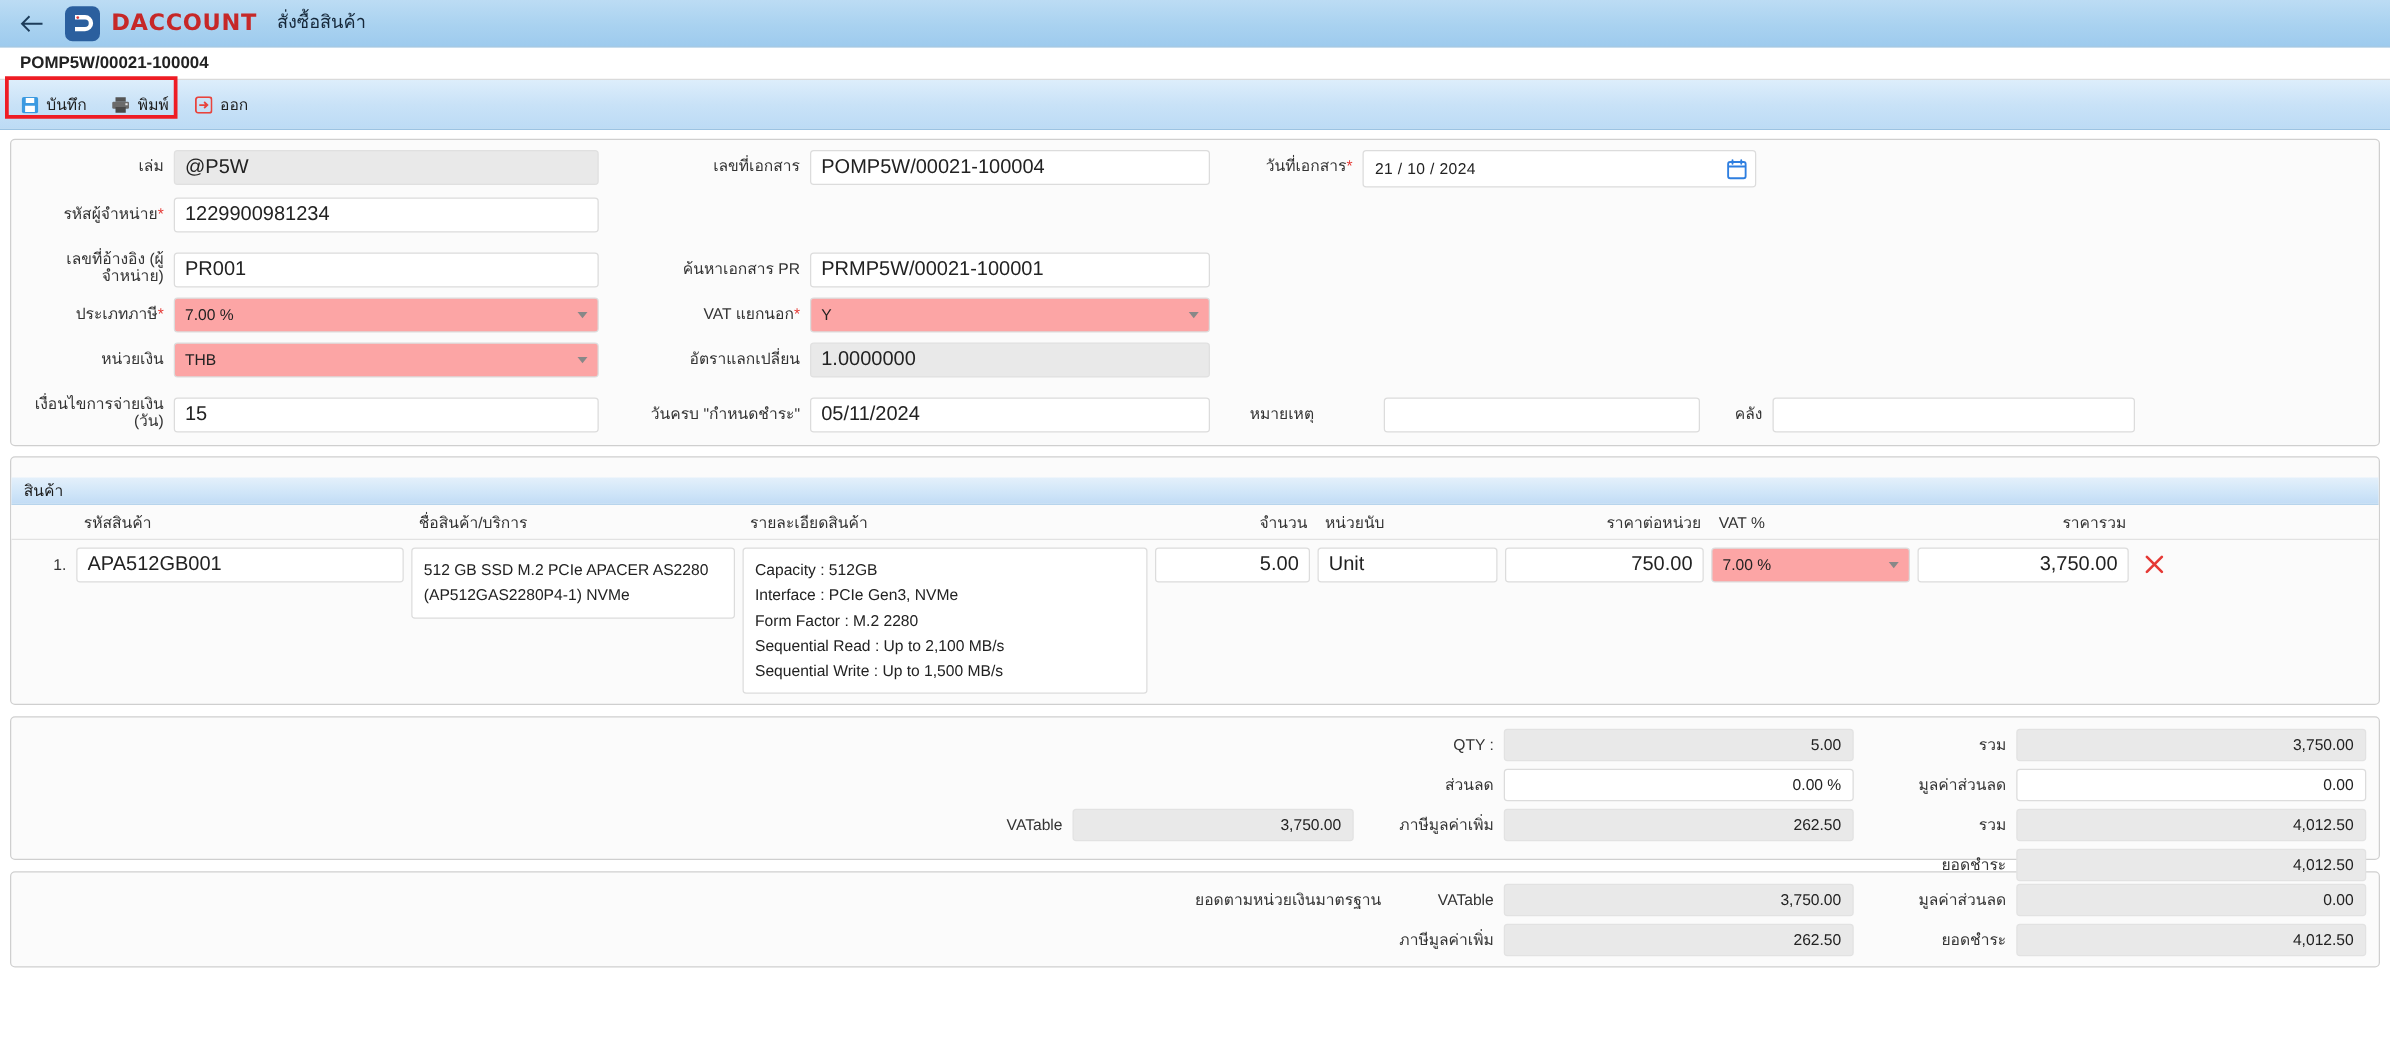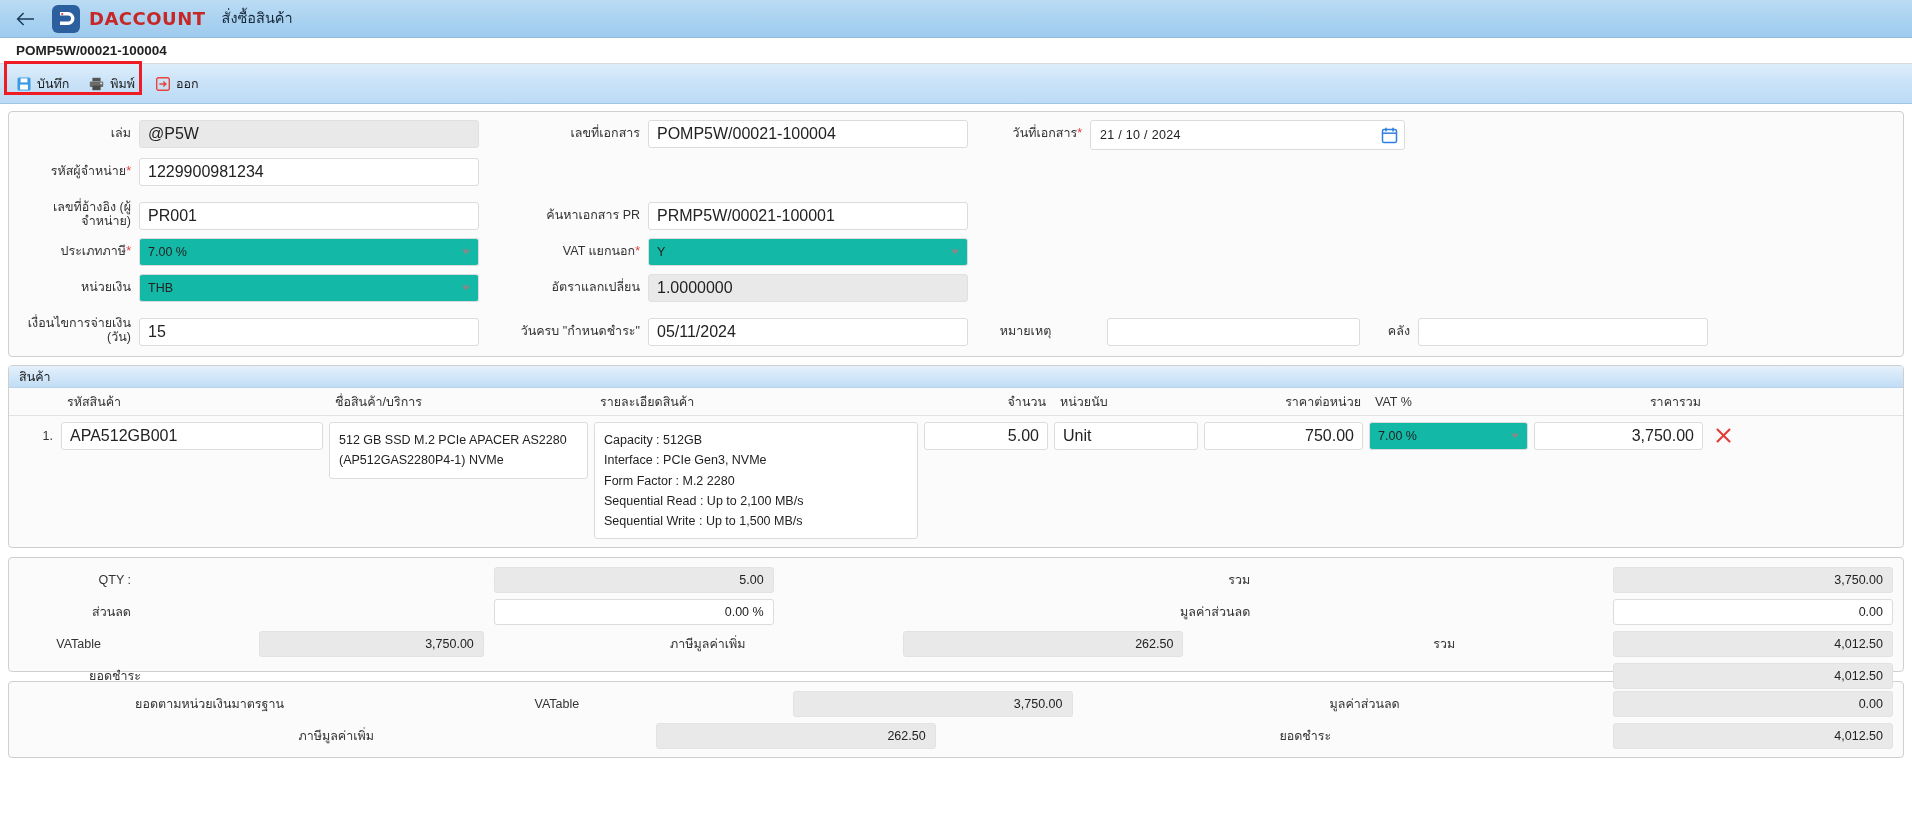--- a/index.html
+++ b/index.html
@@ -100,21 +100,21 @@
     border: 1px solid #dcdcdc; border-radius: 3px;
     background: #ffffff;
     font-size: 16px; color: #222;
     padding: 0 8px; outline: none;
     font-family: "Liberation Sans", "DejaVu Sans", sans-serif;
     display: flex; align-items: center;
   }
   input.txt.ro, .fakeinput.ro { background: #e9e9e9; border-color: #e0e0e0; }
   .selbox {
     width: 100%; height: 28px;
-    border: 1px solid #dcdcdc; border-radius: 3px; background: #14b8a6;
+    border: 1px solid #dcdcdc; border-radius: 3px; background: #fca5a5;
     font-size: 12.5px; color: #222; padding: 0 22px 0 8px;
     display: flex; align-items: center; position: relative; cursor: pointer;
   }
   .caret {
     position: absolute; right: 8px; top: 50%; transform: translateY(-50%);
     width: 0; height: 0; border-left: 4px solid transparent;
     border-right: 4px solid transparent; border-top: 5px solid #888;
   }
   .datebox {
     width: 100%; height: 30px;
@@ -130,21 +130,21 @@
     margin: 8px 8px 0 8px;
     border: 1px solid #cfcfcf; border-radius: 4px;
     background: #fbfbfb; overflow: hidden;
   }
   .items-head {
     height: 22px;
     background: linear-gradient(to bottom, #e4f0fb 0%, #cfe5f8 60%, #c2dcf5 100%);
     border-bottom: 1px solid #b7d4ec;
     display: flex; align-items: center;
     padding-left: 10px;
-    font-size: 12.5px; color: #1a1a1a;
+    font-size: 12.5px; color: #1a1a1a; margin-top: 16px;
   }
   .tbl-head {
     display: flex; align-items: center;
     height: 28px;
     border-bottom: 1px solid #e2e2e2;
     background: #fbfbfb;
     font-size: 12.5px; color: #333;
   }
   .tbl-row { display: flex; align-items: flex-start; padding: 6px 0 8px 0; }
   .idx { width: 52px; text-align: right; padding-right: 8px; font-size: 12.5px; color: #333; padding-top: 7px;}
@@ -162,21 +162,21 @@
     font-family: "DejaVu Sans", sans-serif; font-weight: 500;
   }
 
   
   .sum-panel {
     margin: 9px 8px 0 8px;
     border: 1px solid #cfcfcf; border-radius: 4px;
     background: #fbfbfb;
     padding: 9px 10px 10px 10px;
   }
-  .srow { display: flex; align-items: center; justify-content: space-between; margin-bottom: 6px; gap: 28px; }
+  .srow { display: flex; align-items: center; justify-content: flex-end; margin-bottom: 6px; }
   .slabel { font-size: 12.5px; color: #333; text-align: right; padding-right: 8px; }
   .sfield {
     height: 26px; border: 1px solid #e2e2e2; border-radius: 3px;
     background: #e9e9e9; display: flex; align-items: center;
     justify-content: flex-end; padding: 0 9px; font-size: 12.5px; color: #222;
   }
   .sfield.editable { background: #ffffff; border-color: #dcdcdc; }
 </style>
 </head>
 <body>

